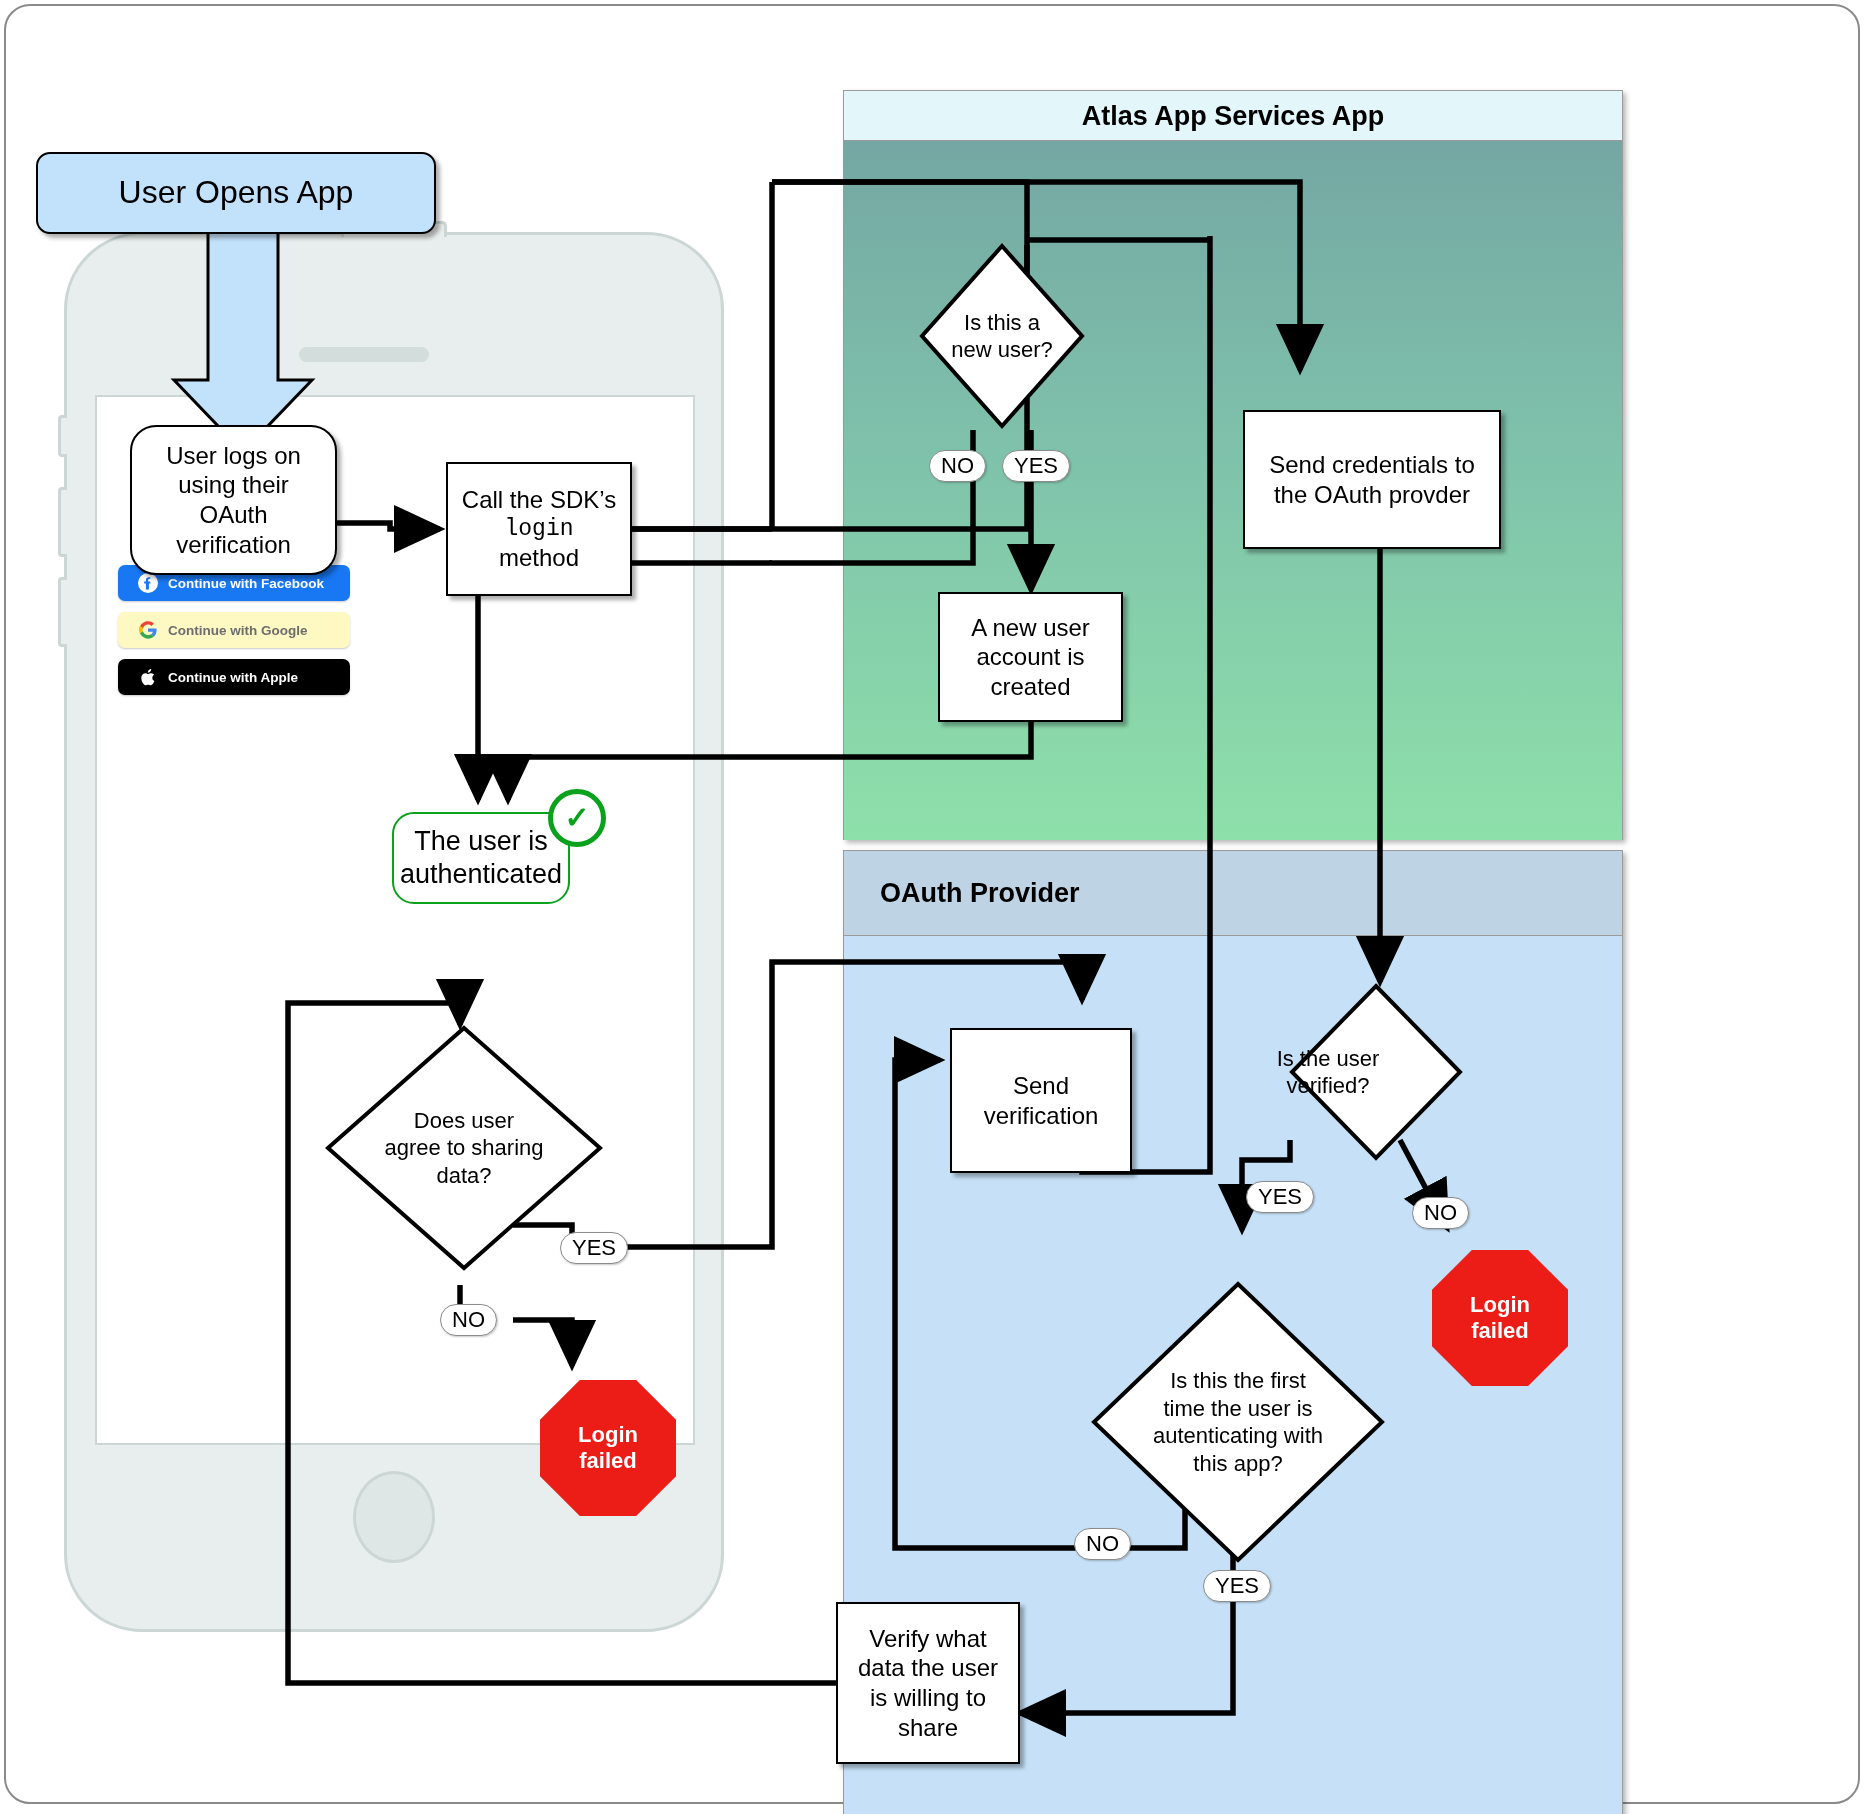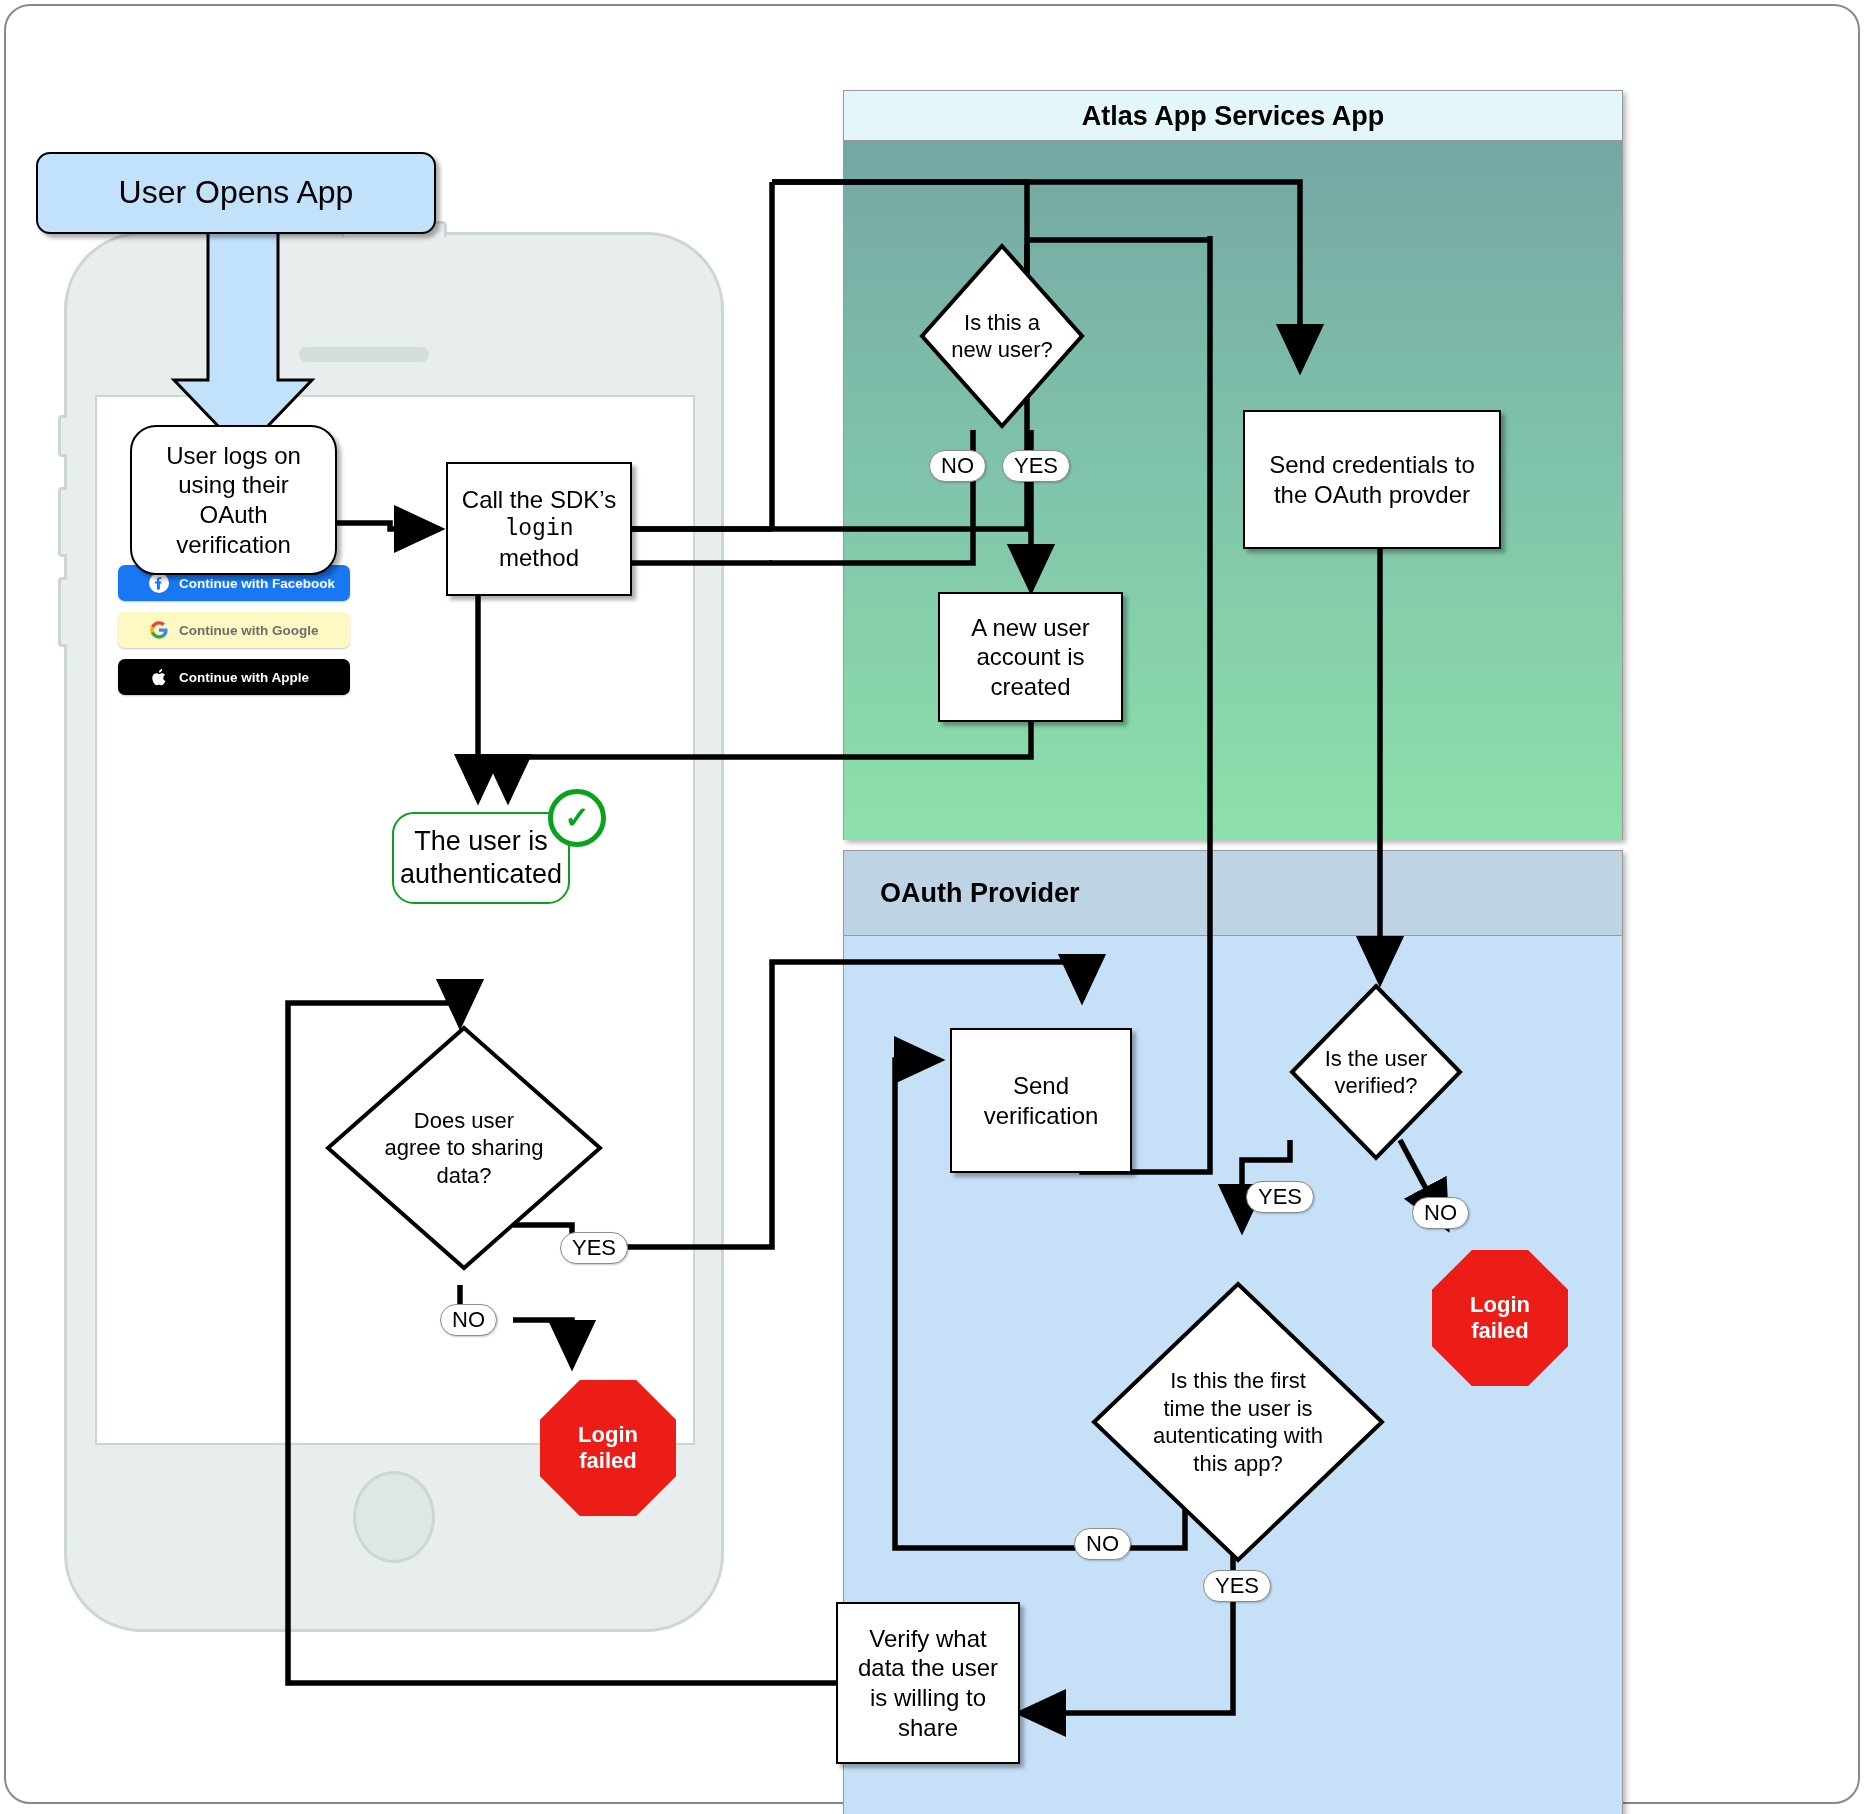--- a/index.html
+++ b/index.html
@@ -18,21 +18,21 @@
   .phone-screen{position:absolute;left:28px;top:160px;width:600px;height:1050px;background:#fff;border:2px solid #cbd6d5;box-sizing:border-box;}
   .phone-home{position:absolute;left:50%;transform:translateX(-50%);bottom:66px;width:82px;height:92px;
          background:#dfe7e6;border:3px solid #cbd6d5;border-radius:50%;box-sizing:border-box;}
   .phone-btn-l1{position:absolute;left:-9px;top:180px;width:9px;height:42px;background:#e8eeed;border:3px solid #cbd6d5;border-right:none;border-radius:4px 0 0 4px;box-sizing:border-box;}
   .phone-btn-l2{position:absolute;left:-9px;top:252px;width:9px;height:70px;background:#e8eeed;border:3px solid #cbd6d5;border-right:none;border-radius:4px 0 0 4px;box-sizing:border-box;}
   .phone-btn-l3{position:absolute;left:-9px;top:342px;width:9px;height:70px;background:#e8eeed;border:3px solid #cbd6d5;border-right:none;border-radius:4px 0 0 4px;box-sizing:border-box;}
 
   
   .oauth-btns{position:absolute;left:118px;top:565px;width:232px;}
   .obtn{height:36px;border-radius:7px;display:flex;align-items:center;
-        font-size:13.5px;font-weight:bold;margin-bottom:11px;padding-left:30px;box-sizing:border-box;
+        font-size:13.5px;font-weight:bold;margin-bottom:11px;padding-left:19px;box-sizing:border-box;
         box-shadow:0 1px 2px rgba(0,0,0,.22);}
   .obtn .glyph{width:22px;height:22px;margin-right:9px;display:flex;align-items:center;justify-content:center;flex:0 0 auto;}
   .obtn-fb{background:#1877f2;color:#fff;}
   .obtn-gg{background:#fef9c3;color:#6d6d6d;font-weight:600;}
   .obtn-ap{background:#000;color:#fff;}
 
   
   .lane{position:absolute;box-sizing:border-box;box-shadow:3px 3px 5px rgba(0,0,0,.28);margin-left:40px;}
   .lane-hd{font-weight:bold;color:#000;box-sizing:border-box;}
   #lane-atlas{left:803px;top:90px;width:780px;height:750px;border:1px solid #9a9a9a;}
@@ -224,21 +224,21 @@
     <span style="white-space:pre-line;">The user is
 authenticated</span>
   </div>
   <div class="check-badge" style="left:548px;top:789px;">✓</div>
 
   <div class="node nbox" style="left:950px;top:1028px;width:182px;height:145px;">
     <span style="white-space:pre-line;">Send
 verification</span>
   </div>
 
-  <div class="diamond" style="left:1292px;top:986px;width:168px;height:172px;">
+  <div class="diamond" style="left:1244px;top:986px;width:168px;height:172px;">
     <div class="dtext" style="white-space:pre-line;">Is the user
 verified?</div>
   </div>
   <div class="edge-lbl" style="left:1246px;top:1181px;">YES</div>
   <div class="edge-lbl" style="left:1412px;top:1197px;">NO</div>
 
   <div class="stop" style="left:1432px;top:1250px;width:136px;height:136px;">
     <span style="white-space:pre-line;">Login
 failed</span>
   </div>

